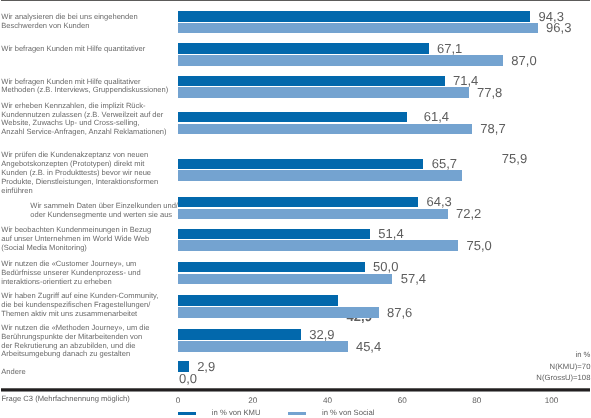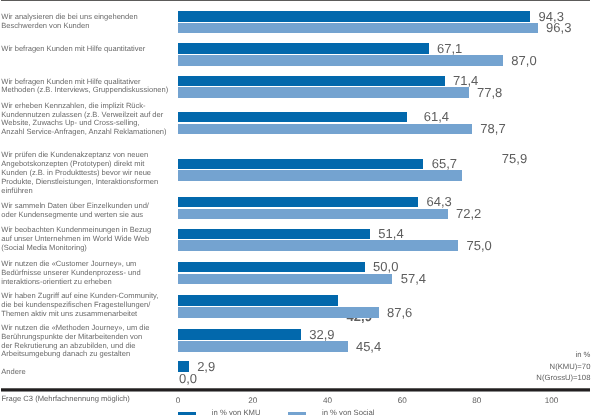--- a/index.html
+++ b/index.html
@@ -69,21 +69,21 @@
         <div>Wir prüfen die Kundenakzeptanz von neuen</div>
         <div>Angebotskonzepten (Prototypen) direkt mit</div>
         <div>Kunden (z.B. in Produkttests) bevor wir neue</div>
         <div>Produkte, Dienstleistungen, Interaktionsformen</div>
         <div>einführen</div>
       </div>
       <div class="bar kmu" style="left: 178px; top: 158.5px; width: 245.455px; height: 10.6px;"></div>
       <div class="vlabel" style="left: 431.755px; top: 160.05px;">65,7</div>
       <div class="bar gross" style="left: 178px; top: 170.25px; width: 283.562px; height: 10.6px;"></div>
       <div class="vlabel" style="left: 469.862px; top: 155px; margin-left: 32px;">75,9</div>
-      <div class="cat-label" style="top: 201.8px;">
+      <div class="cat-label" style="top: 201.8px; padding-left: 29px;">
         <div>Wir sammeln Daten über Einzelkunden und/</div>
         <div>oder Kundensegmente und werten sie aus</div>
       </div>
       <div class="bar kmu" style="left: 178px; top: 196.9px; width: 240.225px; height: 10.6px;"></div>
       <div class="vlabel" style="left: 426.525px; top: 198.45px;">64,3</div>
       <div class="bar gross" style="left: 178px; top: 208.65px; width: 269.739px; height: 10.6px;"></div>
       <div class="vlabel" style="left: 456.039px; top: 210.2px;">72,2</div>
       <div class="cat-label" style="top: 226px;">
         <div>Wir beobachten Kundenmeinungen in Bezug</div>
         <div>auf unser Unternehmen im World Wide Web</div>

